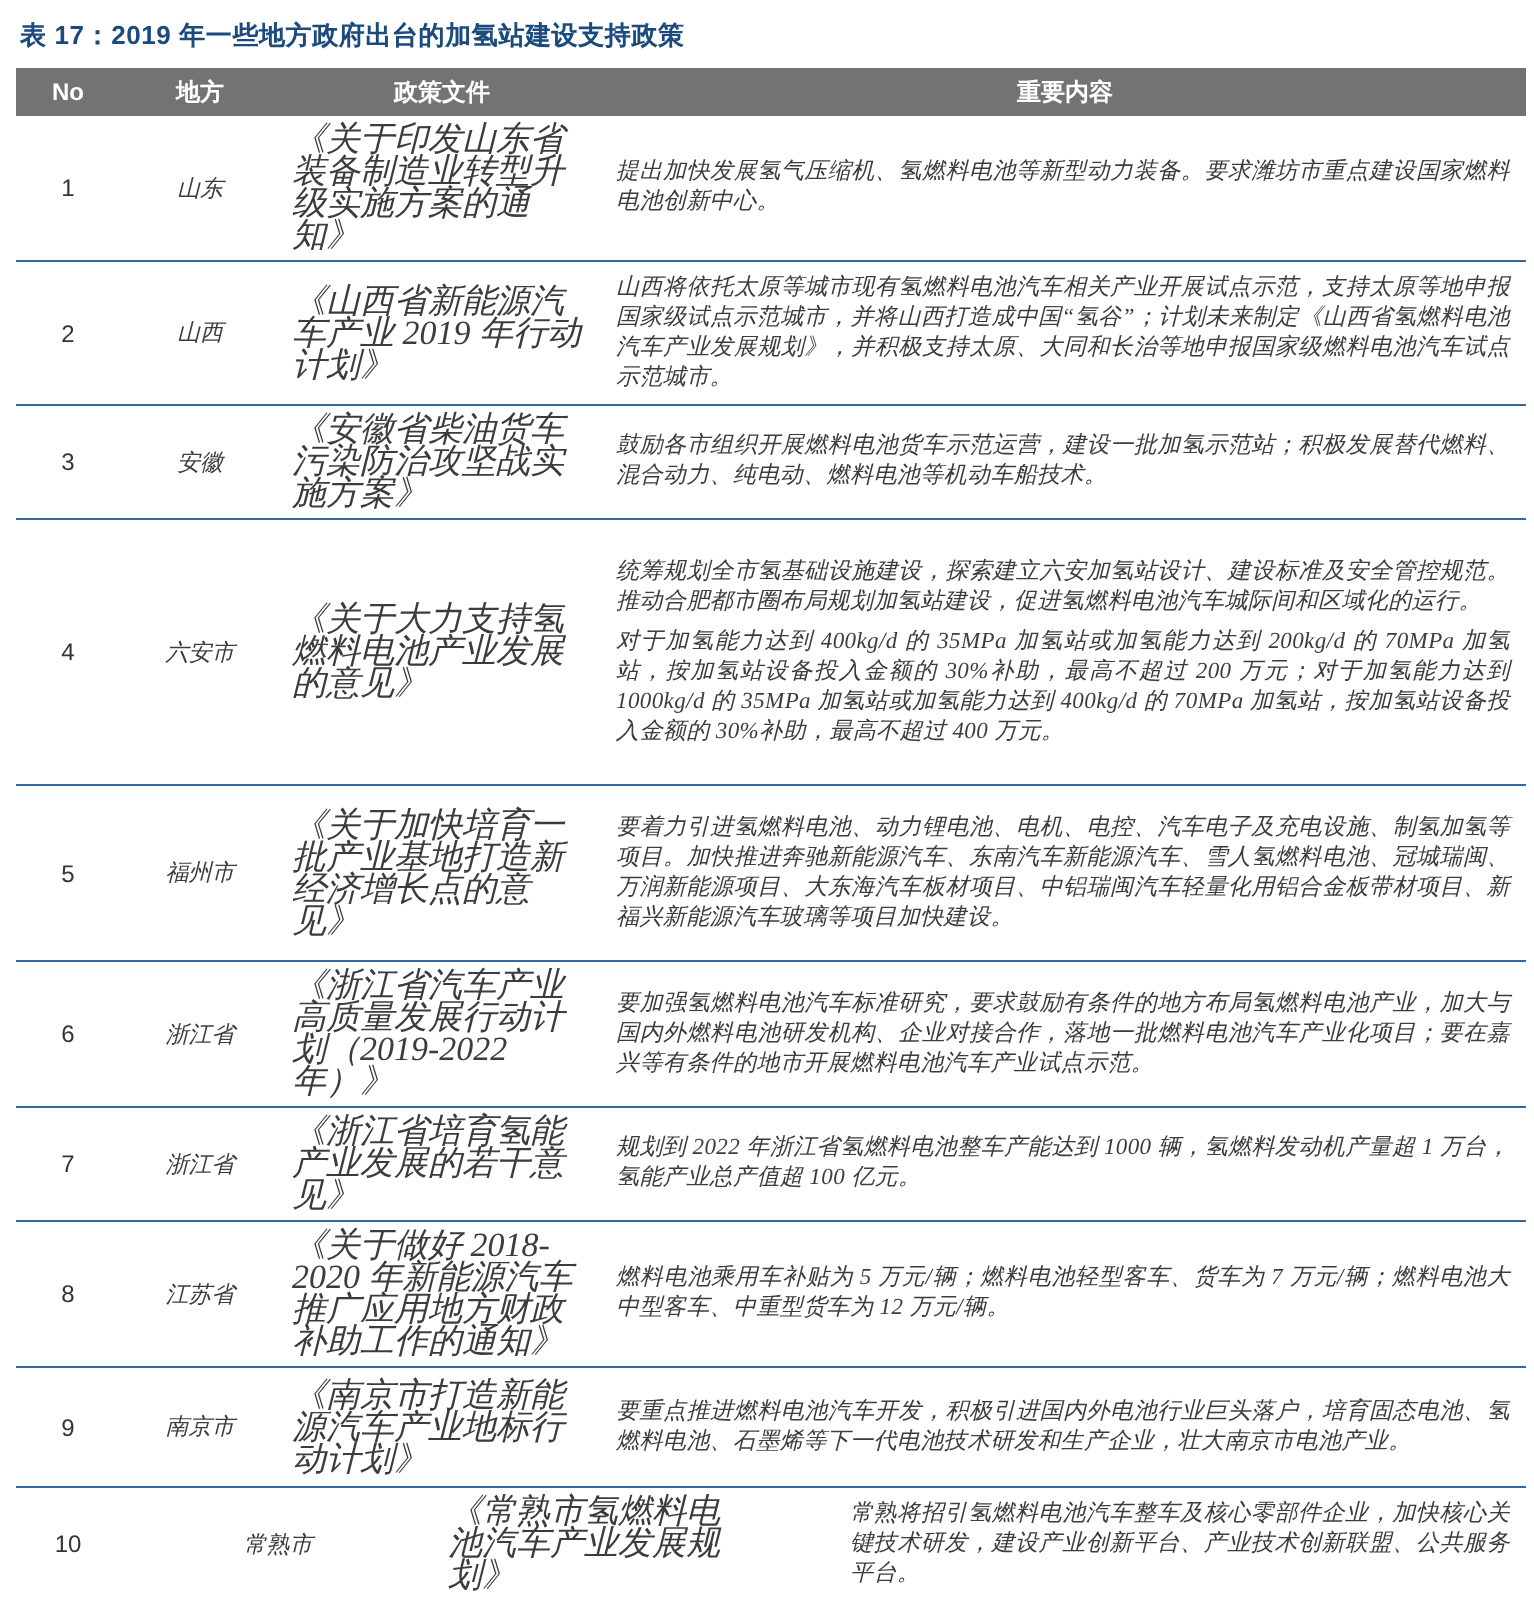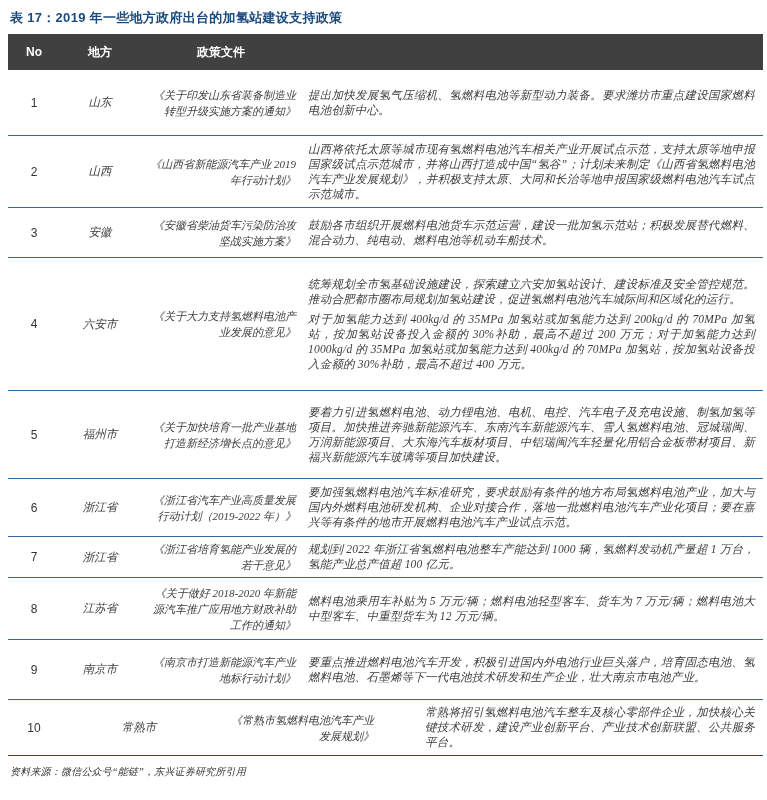--- a/index.html
+++ b/index.html
@@ -11,21 +11,21 @@
   .title {
     color: #1b4a7d; font-weight: bold; font-size: 13px;
     padding: 2px 0 7px 2px; letter-spacing: 0.3px;
     font-family: "Liberation Sans", sans-serif;
   }
 
   .table { width: 100%; border-bottom: 1px solid #1b4a7d; }
 
   .thead {
     display: grid; grid-template-columns: 52px 80px 162px 1fr;
-    background: #404040; height: 36px; align-items: center;
+    background: #737373; height: 24px; align-items: center;
   }
   .th { color: #ffffff; font-weight: bold; font-size: 12px; text-align: center; }
 
   .tbody .trow {
     display: grid; grid-template-columns: 52px 80px 162px 1fr;
     border-bottom: 1px solid #35689c;
     align-items: center;
   }
   .tbody .trow:last-child { border-bottom: none; }
 
@@ -43,21 +43,21 @@
 
   .cell-no {
     text-align: center; font-size: 12px; color: #333;
     font-family: "Liberation Sans", sans-serif;
   }
   .cell-region {
     text-align: center; font-size: 11.5px; color: #3c3c3c;
     font-family: "Liberation Serif", serif; font-style: italic;
   }
   .cell-policy {
-    text-align: right; font-size: 11px; color: #3c3c3c;
+    text-align: left; font-size: 17px; color: #3c3c3c;
     line-height: 16px; padding: 4px 6px;
     font-family: "Liberation Serif", serif; font-style: italic;
   }
   .cell-content {
     font-size: 11.5px; color: #3c3c3c; line-height: 15px;
     text-align: justify; padding: 5px 8px 5px 6px;
     font-family: "Liberation Serif", serif; font-style: italic;
     letter-spacing: 0.2px;
   }
   .cell-content p + p { margin-top: 5px; }
@@ -85,20 +85,21 @@
 
 <div class="page">
 
   <div class="title">表 17：2019 年一些地方政府出台的加氢站建设支持政策</div>
 
   <div class="table">
     <div class="thead">
       <div class="th">No</div>
       <div class="th">地方</div>
       <div class="th">政策文件</div>
+      <div class="th">重要内容</div>
     </div>
     <div class="tbody">
         <div class="trow">
           <div class="cell-no">1</div>
           <div class="cell-region">山东</div>
           <div class="cell-policy">《关于印发山东省装备制造业转型升级实施方案的通知》</div>
           <div class="cell-content">
             <p>提出加快发展氢气压缩机、氢燃料电池等新型动力装备。要求潍坊市重点建设国家燃料电池创新中心。</p>
           </div>
         </div>

